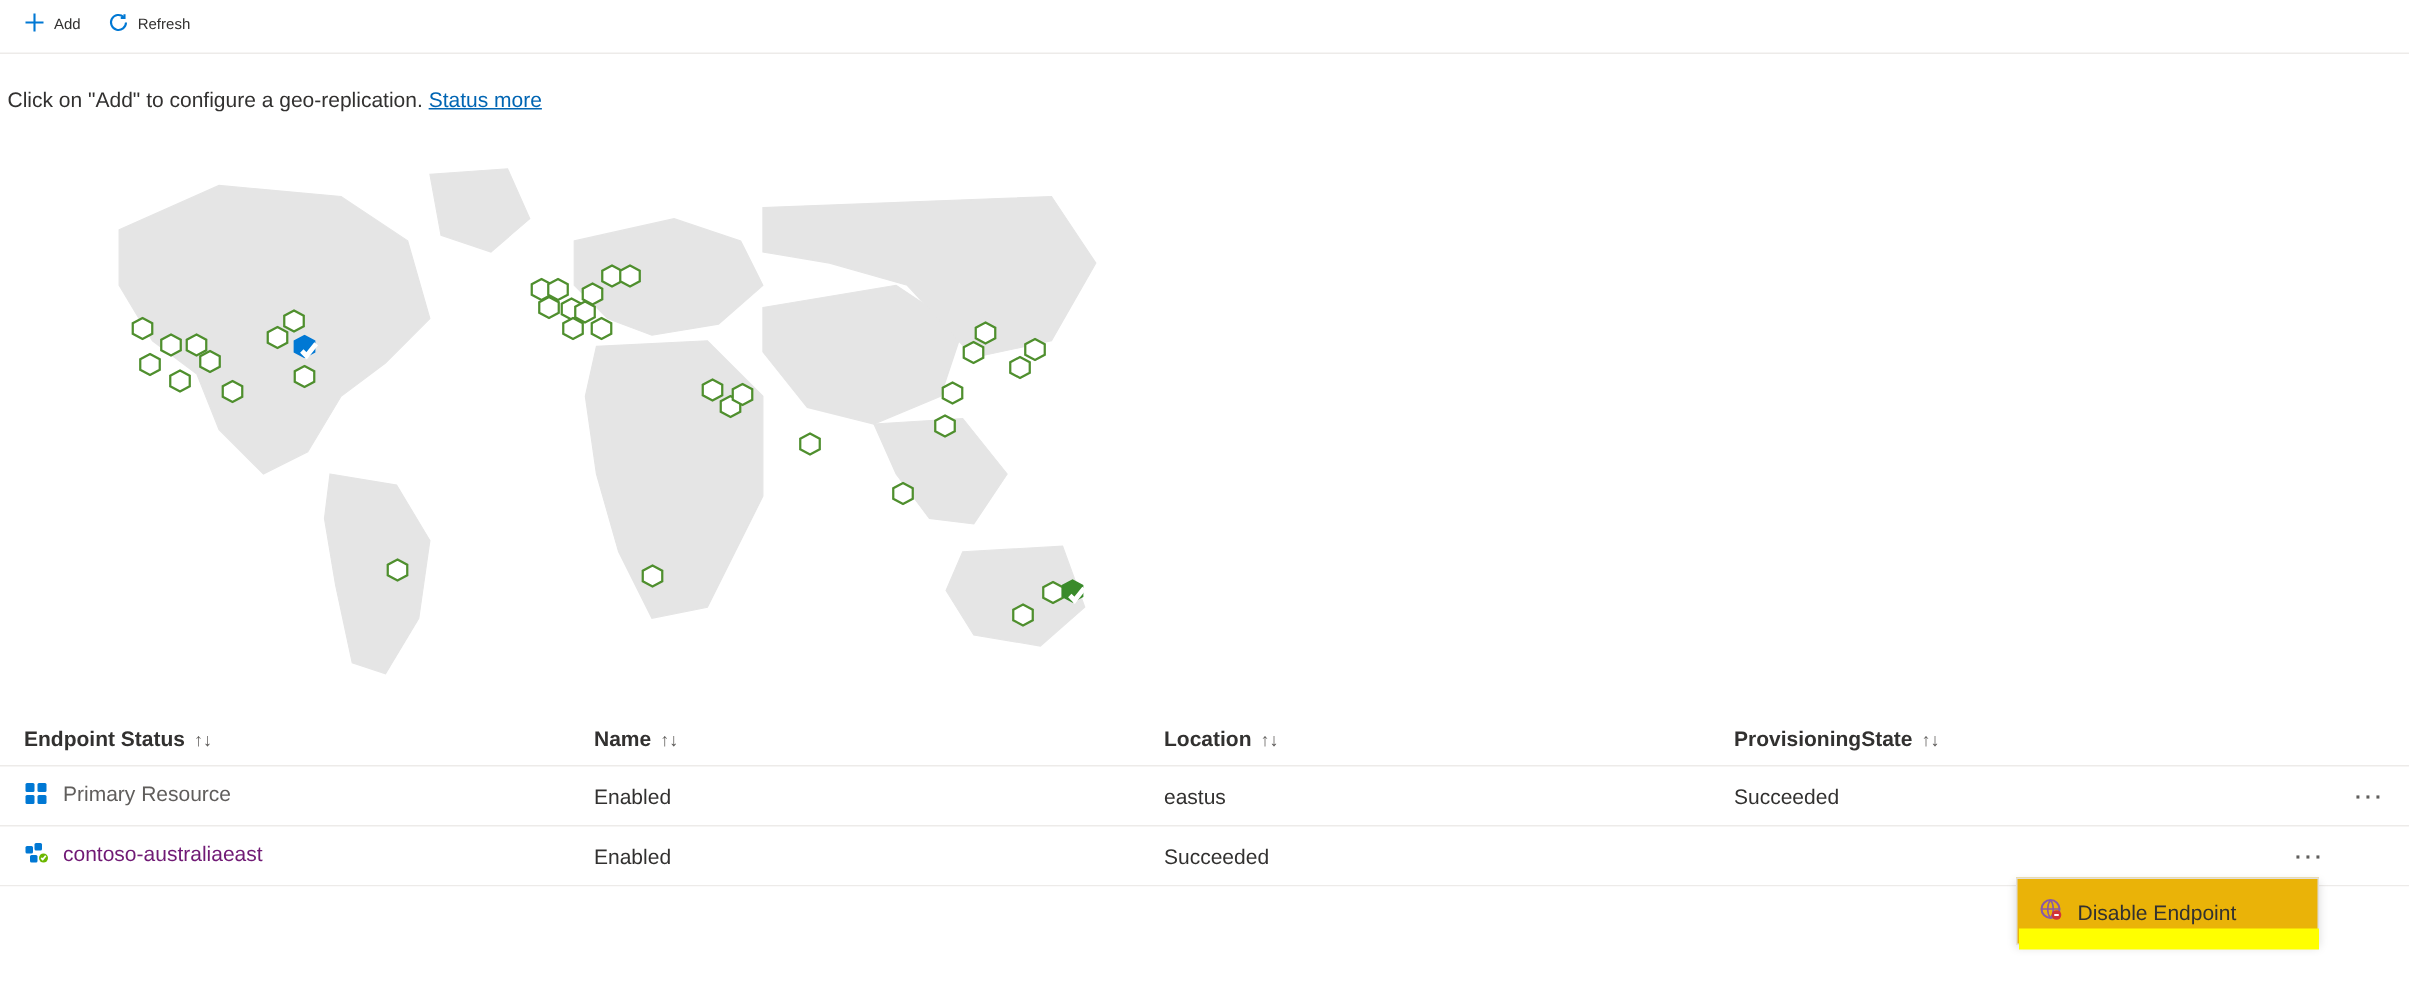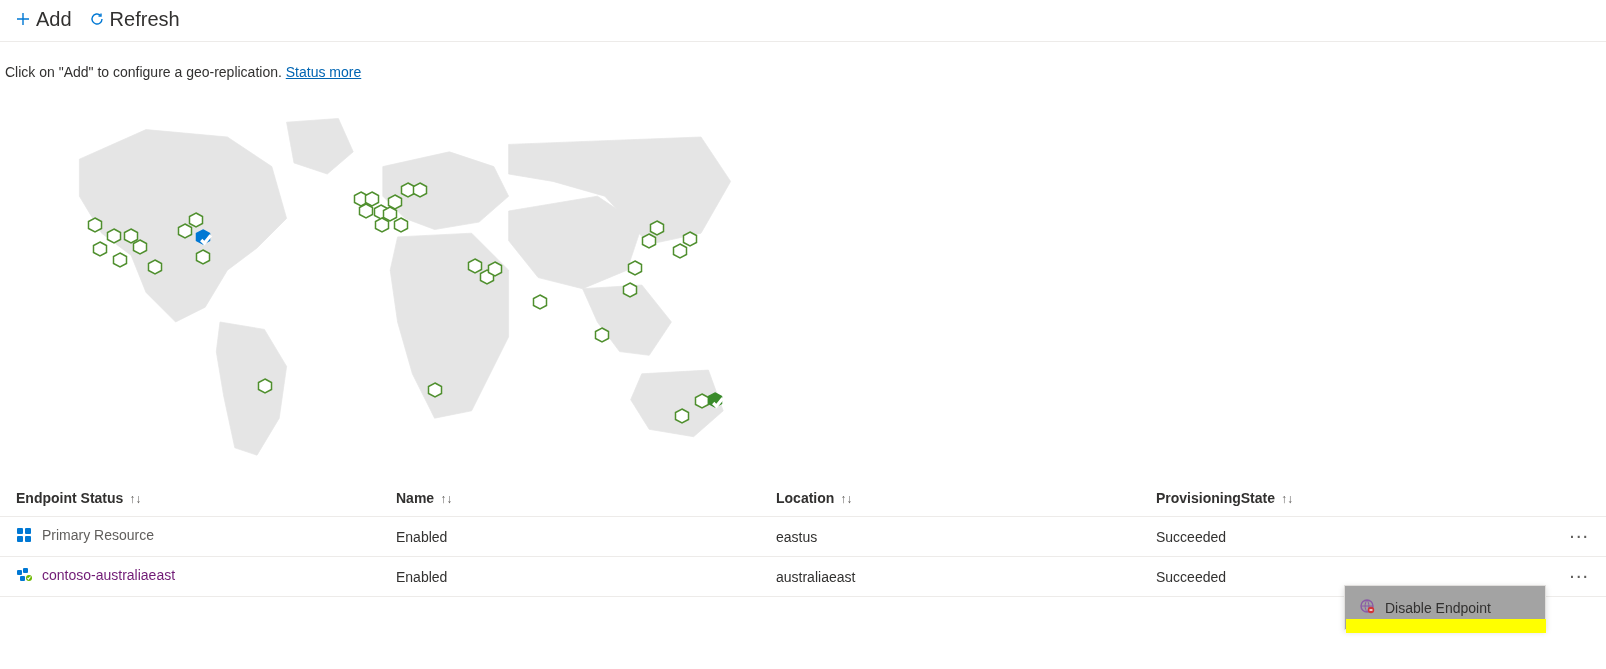--- a/index.html
+++ b/index.html
@@ -17,21 +17,21 @@
     padding: 8px 16px 10px 16px;
     border-bottom: 1px solid #edebe9;
     gap: 18px;
   }
   .tbtn {
     display: inline-flex;
     align-items: center;
     gap: 6px;
     color: #323130;
     cursor: pointer;
-    font-size: 20px;
+    font-size: 10px;
   }
   .tbtn svg { stroke: #0078d4; fill: none; }
   .hint {
     padding: 22px 5px 10px 5px;
     font-size: 14px;
   }
   .hint a { color: #0065b3; text-decoration: underline; }
 
   
   .map-wrap {
@@ -68,21 +68,21 @@
   .res-icon svg { width:16px; height:16px; }
   .row-link { color:#701a75; cursor:pointer; }
   .row-muted { color:#605e5c; }
   .ellipsis { text-align:right; color:#605e5c; cursor:pointer; letter-spacing:2px; font-weight:bold;}
 
   
   .ctx {
     position: absolute;
     right: 60px;
     width: 200px;
-    background:#a3a3a3;
+    background:#eab308;
     border:1px solid #e1dfdd;
     box-shadow: 0 2px 6px rgba(0,0,0,.15);
     padding:4px 0;
   }
   .ctx-item {
     display:flex; align-items:center; gap:10px;
     padding:8px 14px; cursor:pointer;
   }
   .ctx-icon svg { width:16px; height:16px; }
   .highlight {
@@ -367,21 +367,20 @@
           <span class="res-icon"><svg viewBox="0 0 16 16">
               <rect x="1" y="3" width="5" height="5" rx="1" fill="#0078d4"></rect>
               <rect x="7" y="1" width="5" height="5" rx="1" fill="#0078d4"></rect>
               <rect x="4" y="9" width="5" height="5" rx="1" fill="#0078d4"></rect>
               <circle cx="13" cy="11" r="3" fill="#6bb700"></circle>
               <path d="M11.5 11l1 1 2-2.5" stroke="#fff" stroke-width="1.2" fill="none"></path>
             </svg></span>
           <span class="row-link">contoso-australiaeast</span>
         </div>
         <div>Enabled</div>
-        <div>australiaeast</div>
         <div>Succeeded</div>
         <div class="ellipsis">···</div>
       </div>
     </div>
 </div>
 
 <div class="ctx" id="ctx" style="top: 585px;">
   <div class="ctx-item">
     <span class="ctx-icon">
       <svg viewBox="0 0 16 16">

